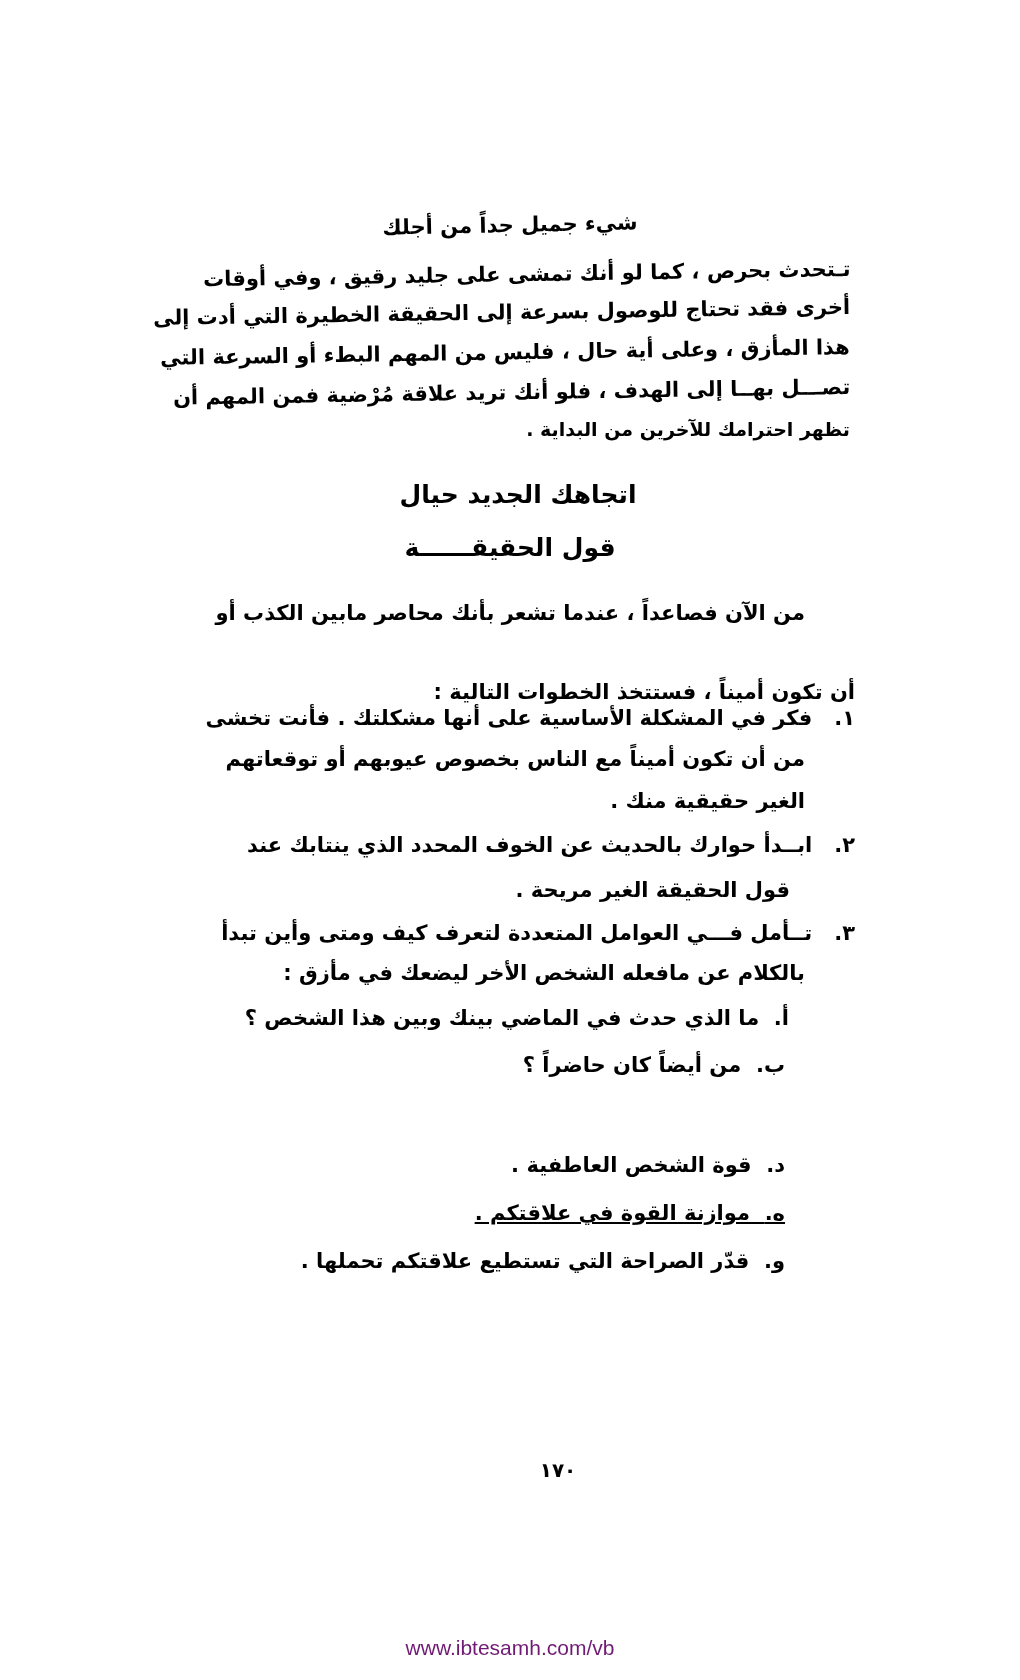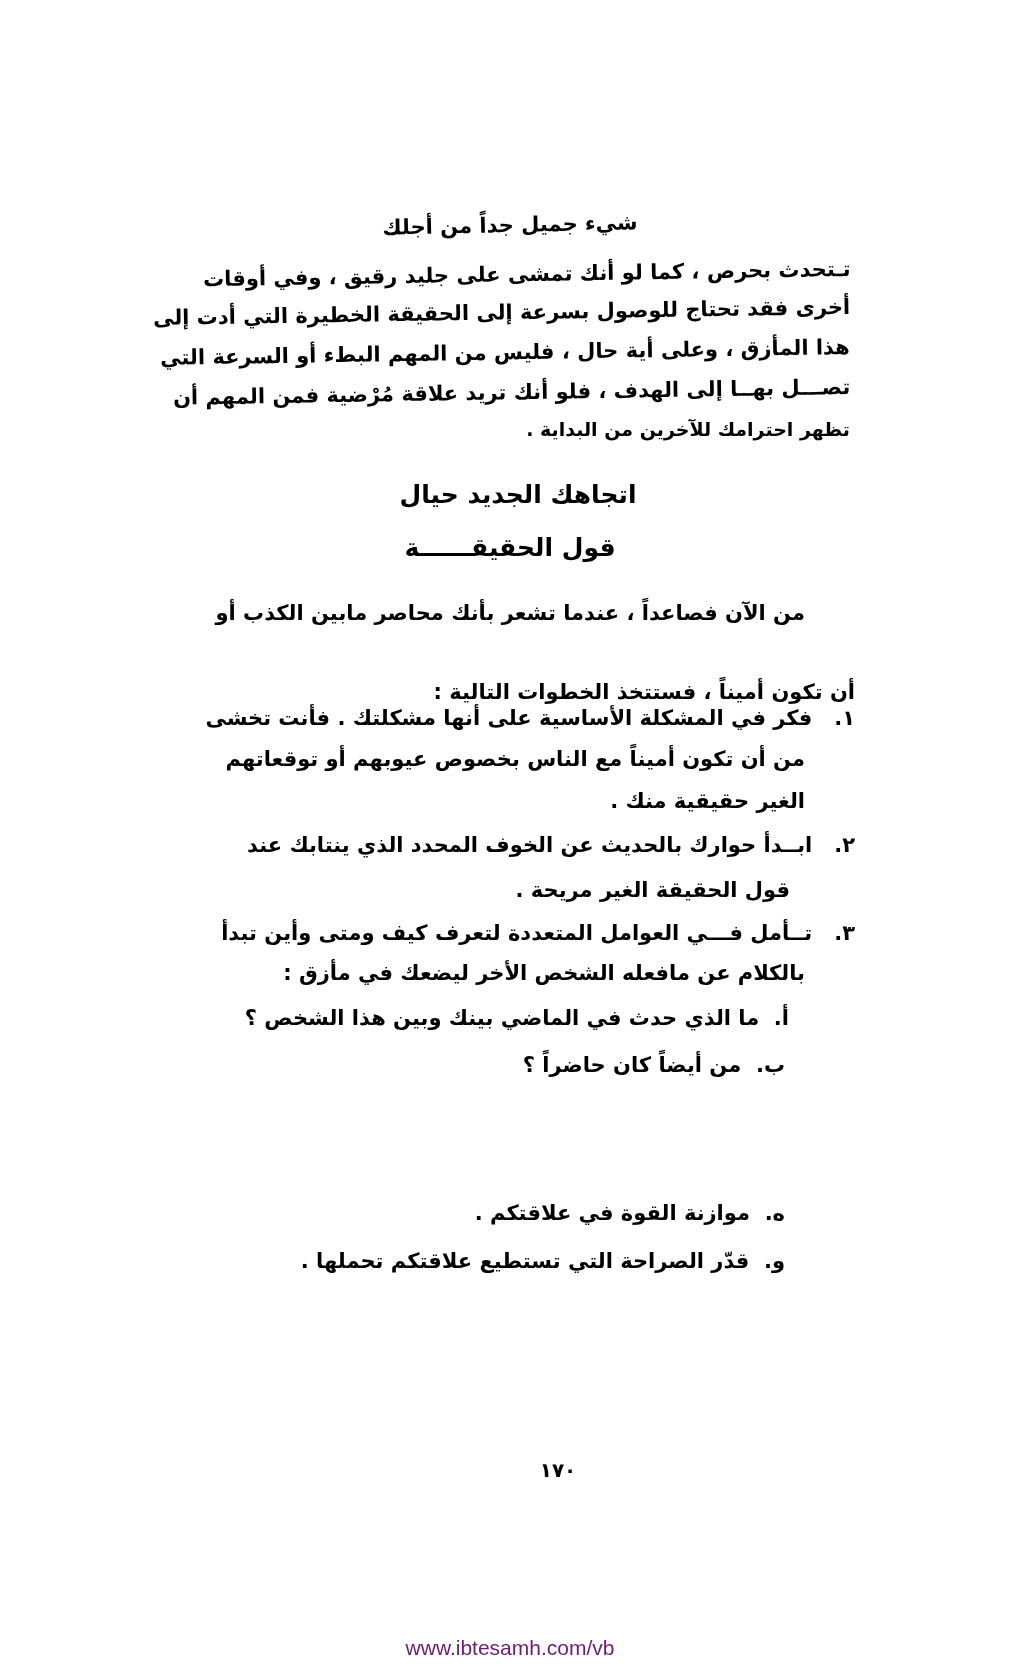--- a/index.html
+++ b/index.html
@@ -108,21 +108,25 @@
   <div class="line item-line" style="top:958px; right:215px;">بالكلام عن مافعله الشخص الأخر ليضعك في مأزق :</div>
 
   <div class="line item-line" style="top:1003px; right:231px;">
     <span>أ.</span>&nbsp;
     <span>ما الذي حدث في الماضي بينك وبين هذا الشخص ؟</span>
   </div>
   <div class="line item-line" style="top:1050px; right:235px;">
     <span>ب.</span>&nbsp;
     <span>من أيضاً كان حاضراً ؟</span>
   </div>
-  <div class="line item-line" style="top:1198px; right:235px;">
+  <div class="line item-line" style="top:1150px; right:235px;">
+    <span>د.</span>&nbsp;
+    <span>قوة الشخص العاطفية .</span>
+  </div>
+  <div class="line item-line" style="top:1198px; right:235px;text-decoration:underline;">
     <span>ه.</span>&nbsp;
     <span>موازنة القوة في علاقتكم .</span>
   </div>
   <div class="line item-line" style="top:1246px; right:235px;">
     <span>و.</span>&nbsp;
     <span>قدّر الصراحة التي تستطيع علاقتكم تحملها .</span>
   </div>
 
   <div class="page-number">١٧٠</div>
 

